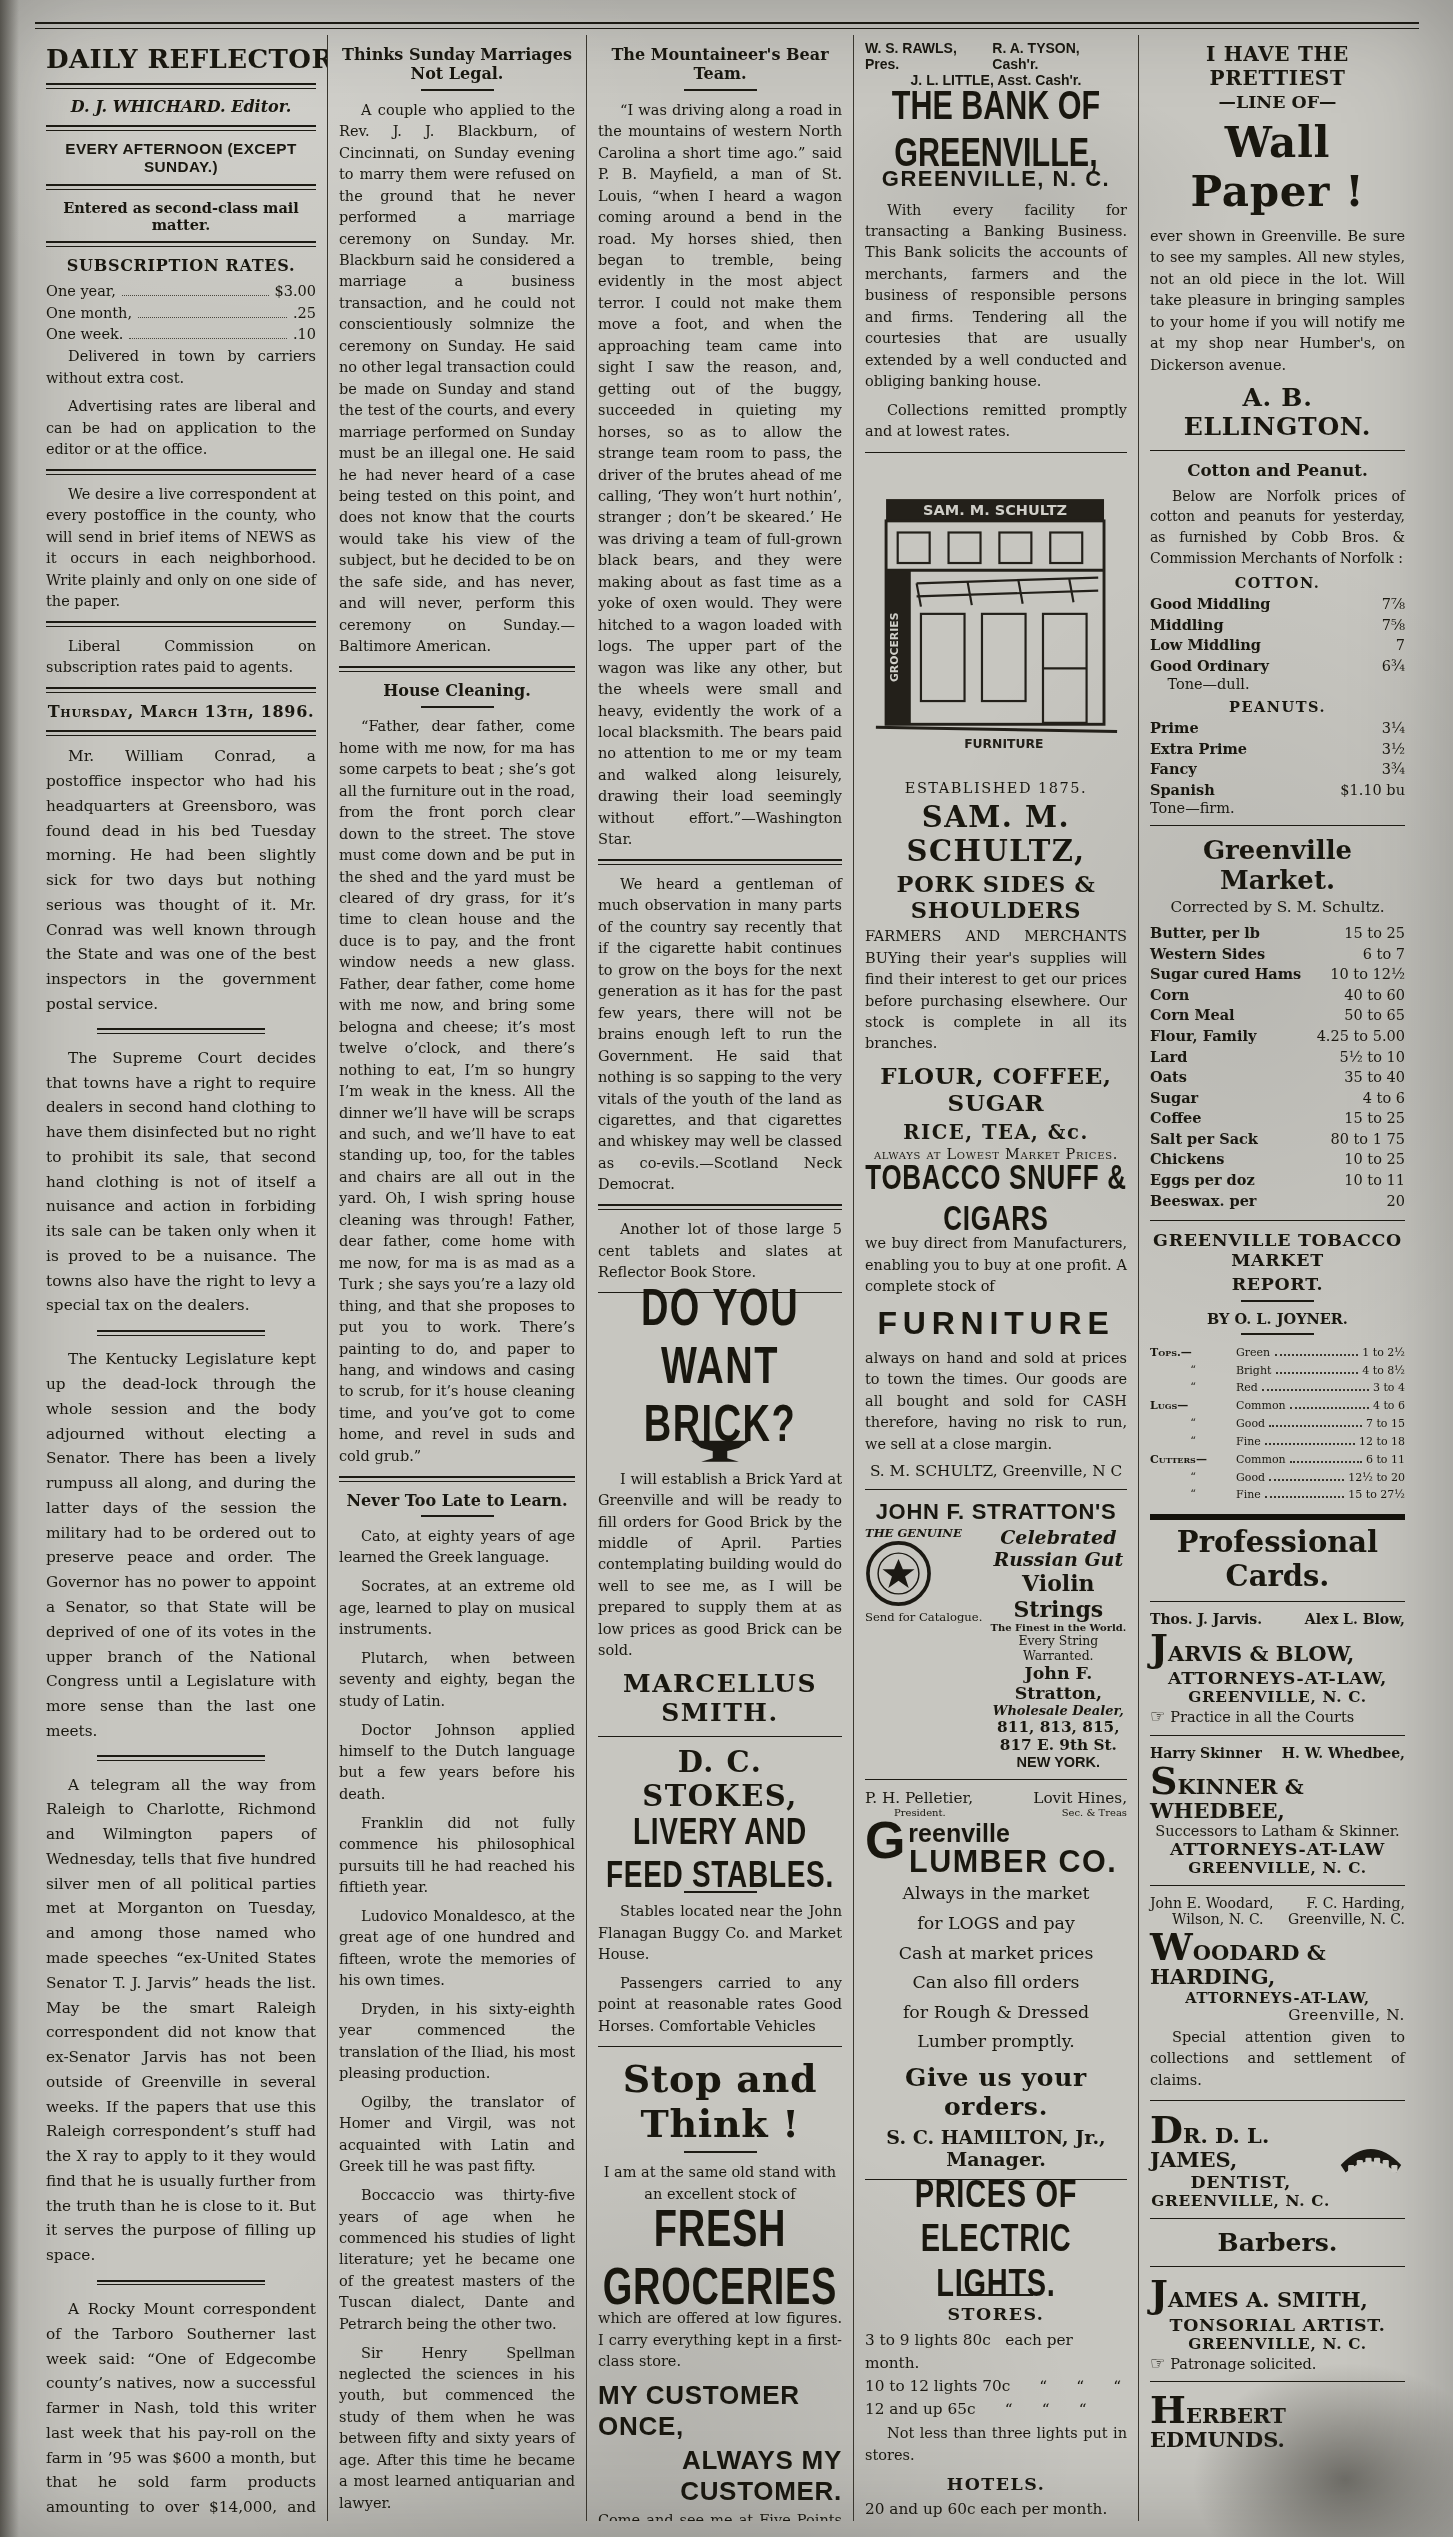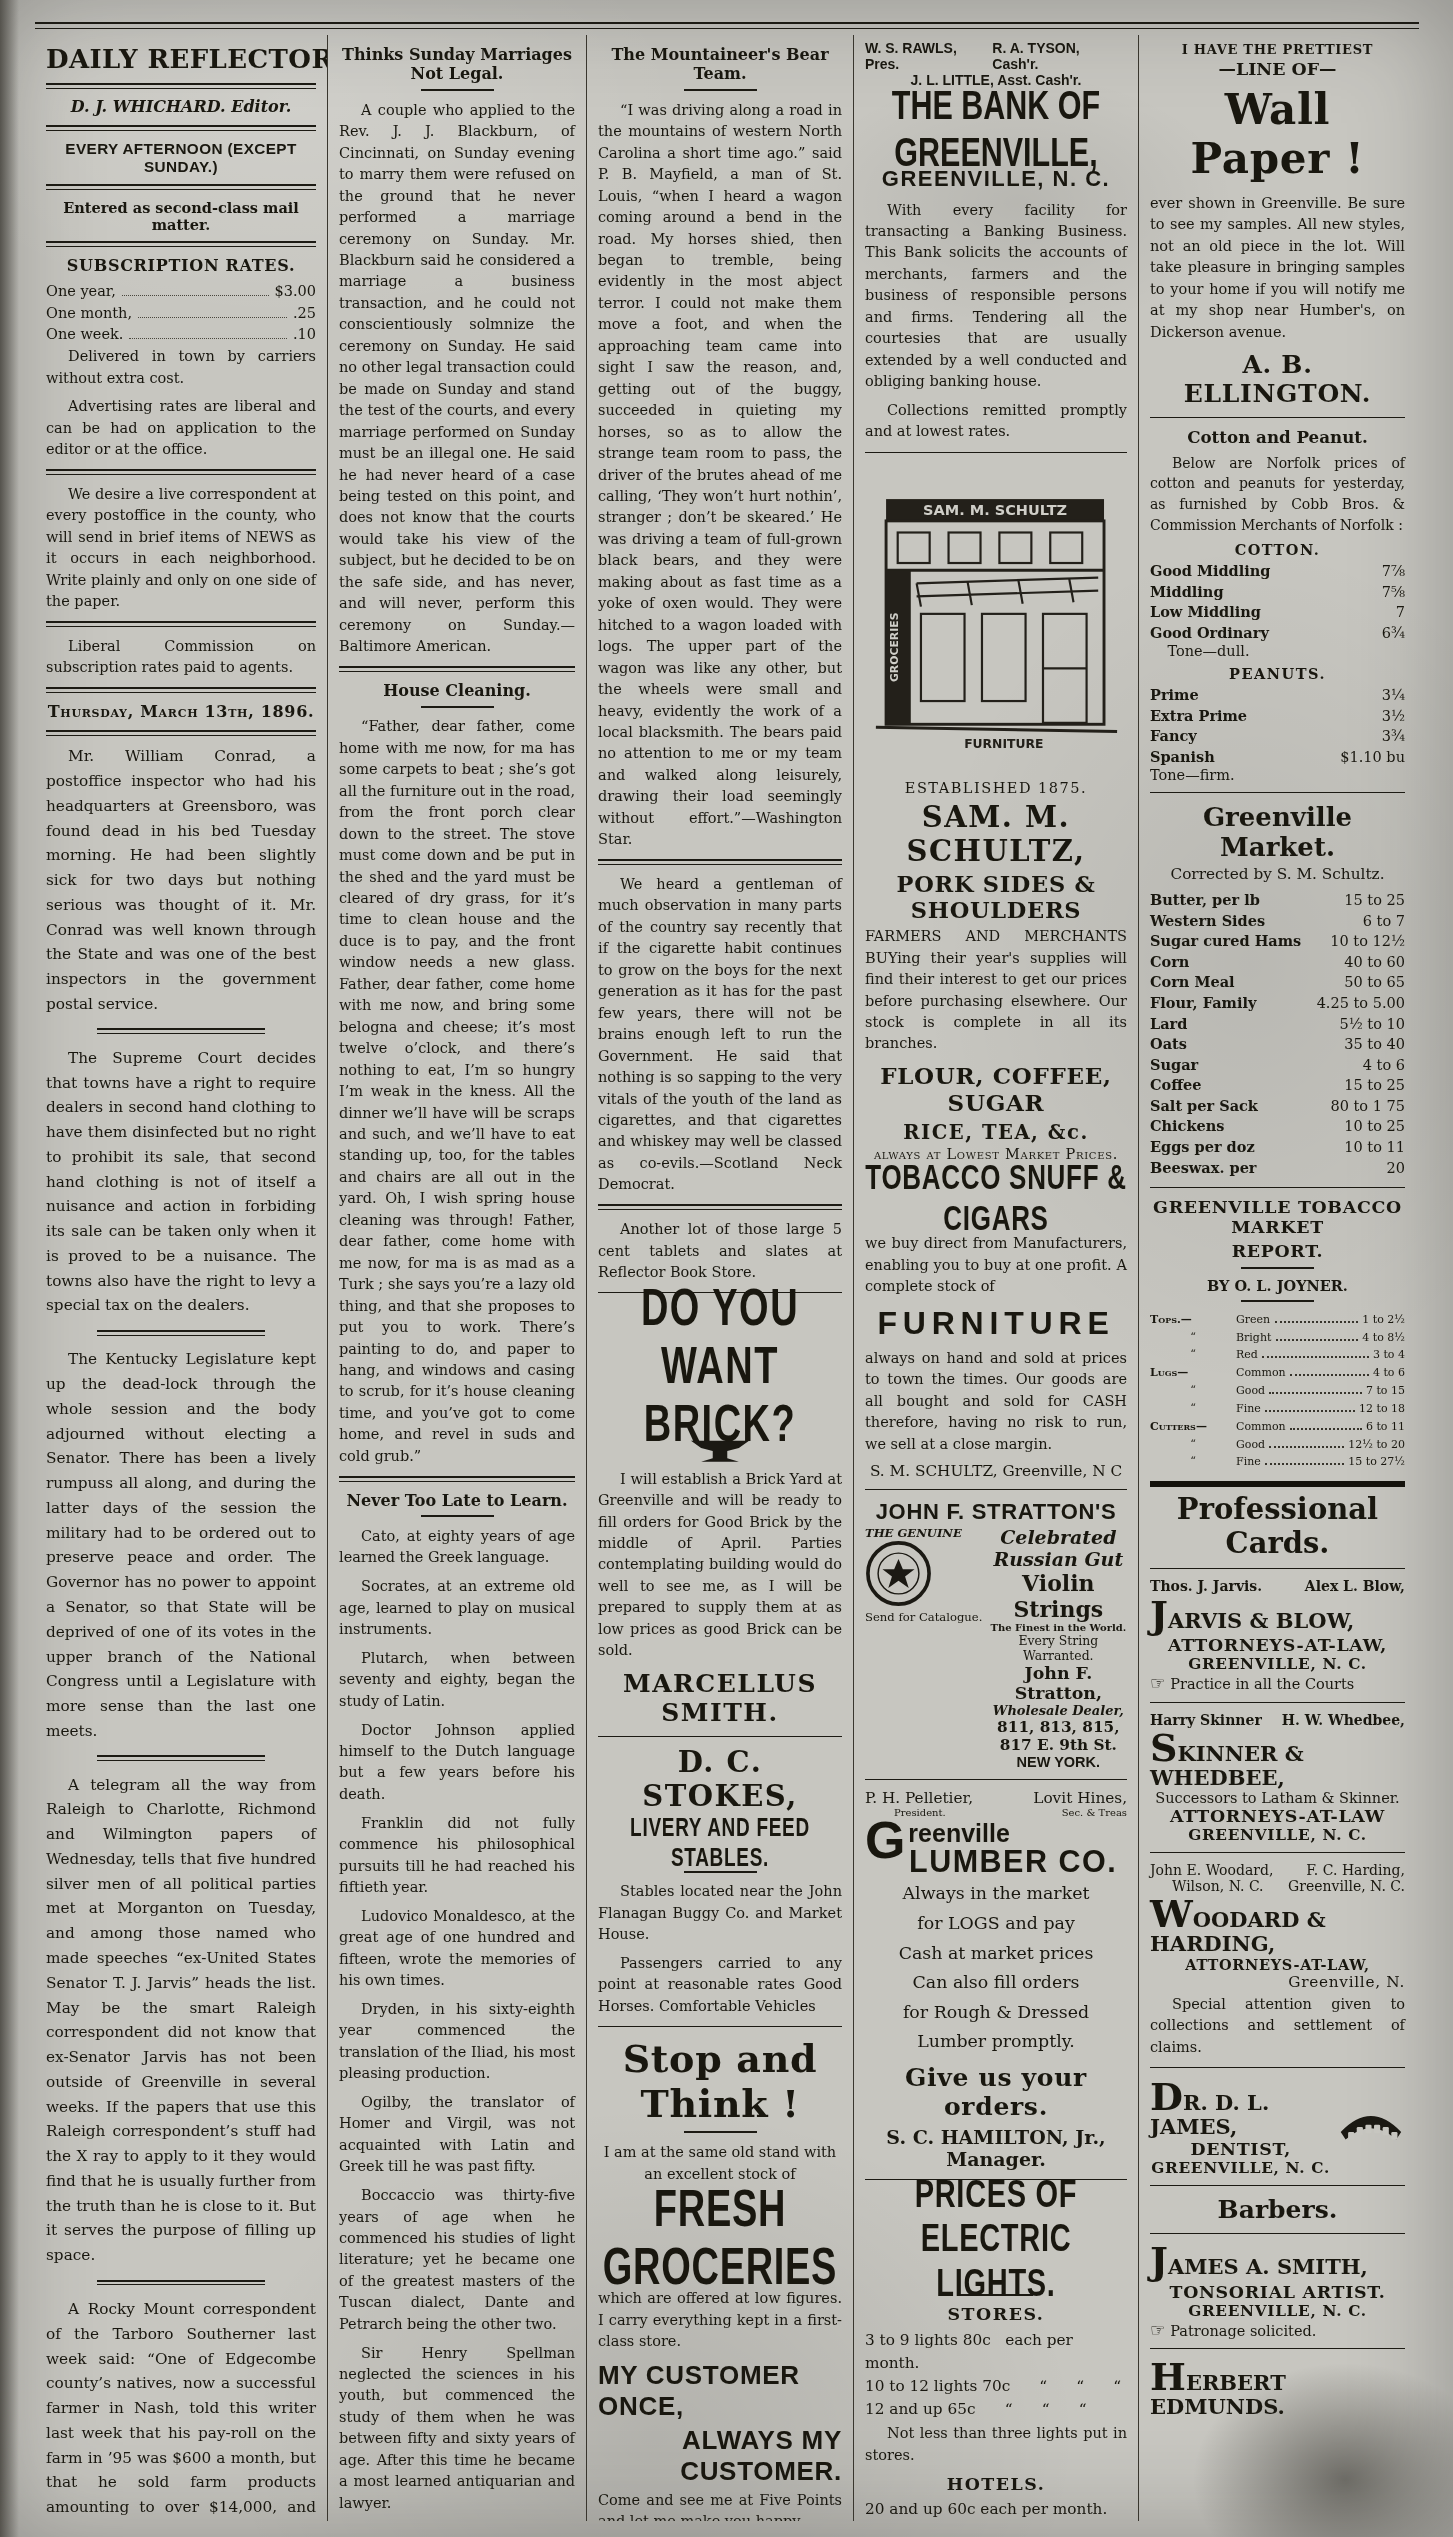--- a/index.html
+++ b/index.html
@@ -48,21 +48,21 @@
   .lead p{font-size:15.3px;line-height:1.62;}
 
   .story-head{font-weight:bold;text-align:center;font-size:16px;margin:5.8px 0 0;}
 
   
   .disp{display:block;text-align:center;font-weight:bold;}
   .cond{font-family:"Liberation Sans","DejaVu Sans",sans-serif;}
   .stretch{display:inline-block;transform:scaleY(1.35);transform-origin:center;}
   .brick-head{font-size:38px;letter-spacing:1.5px;margin:7.3px 0 4.4px;}
   .stokes-name{font-size:29px;letter-spacing:1.5px;margin:5.8px 0;}
-  .stokes-livery{font-size:19px;letter-spacing:0.7px;margin:7.3px 0 4.4px;}
+  .stokes-livery{font-size:28px;letter-spacing:0.7px;margin:7.3px 0 4.4px;}
   .grocery-head{font-size:38px;letter-spacing:0.7px;margin:8.7px 0 2.9px;font-family:"DejaVu Serif",serif;}
   .fresh{font-size:38px;letter-spacing:0.7px;margin:10.2px 0 7.3px;text-decoration:underline;}
   .slogan{font-size:26px;letter-spacing:0.7px;margin:2.9px 0;}
   .sig-line{font-size:25px;font-weight:bold;text-align:center;letter-spacing:1.5px;margin:5.8px 0;}
 
   
   .officers{display:flex;justify-content:space-between;font-family:"Liberation Sans","DejaVu Sans",sans-serif;font-weight:bold;font-size:14px;}
   .officers2{text-align:center;font-family:"Liberation Sans","DejaVu Sans",sans-serif;font-weight:bold;font-size:14px;margin-bottom:5.8px;}
   .bank-name{font-size:30.5px;margin:5.8px 0 1.5px;}
   .bank-city{font-size:22px;letter-spacing:1.5px;margin:2.9px 0 7.3px;}
@@ -82,21 +82,21 @@
   .lumber-line1::first-letter{font-size:52px;float:left;line-height:.7;padding-right:2.9px;}
   .lumber-line2{font-weight:bold;font-size:30.5px;font-family:"Liberation Sans","DejaVu Sans",sans-serif;padding-left:44px;letter-spacing:1.5px;}
   .lumber-body{font-size:17.4px;line-height:1.7;text-align:center;text-indent:0;}
   .orders{font-size:25px;font-weight:bold;letter-spacing:0.7px;margin:5.8px 0;text-align:center;}
   .manager{font-size:19px;font-weight:bold;text-align:center;margin:2.9px 0 7.3px;}
   .lights-head{font-size:29px;letter-spacing:0.7px;margin:8.7px 0 2.9px;}
   .lights-sub{text-align:center;font-weight:bold;font-size:17.4px;letter-spacing:1.5px;margin:7.3px 0 4.4px;}
   .light-row{font-size:15.3px;line-height:1.5;}
 
   
-  .wp-line1{font-weight:bold;font-size:13px;text-align:center;letter-spacing:0.7px;margin-top:2.9px;}
+  .wp-line1{font-weight:bold;font-size:20px;text-align:center;letter-spacing:0.7px;margin-top:2.9px;}
   .wp-line2{font-weight:bold;font-size:17.4px;text-align:center;margin:1.5px 0 5.8px;}
   .wallpaper{font-size:42px;letter-spacing:0.7px;margin:4.4px 0 10.2px;}
   .ellington{font-size:25px;font-weight:bold;text-align:center;letter-spacing:0.7px;margin:7.3px 0;}
   .cp-head{text-align:center;font-weight:bold;font-size:16.7px;margin:5.8px 0;}
   .cp-sub{text-align:center;font-weight:bold;font-size:14.5px;letter-spacing:1.5px;font-variant:small-caps;margin:5.8px 0 2.9px;}
   .mrow{display:flex;justify-content:space-between;font-size:14.5px;line-height:1.42;}
   .mrow .lbl{white-space:nowrap;font-weight:bold;}
   .mkt-head{font-size:26px;margin:5.8px 0 2.9px;}
   .mkt-sub{text-align:center;font-size:15.3px;margin:1.5px 0 7.3px;}
   .tob-head{text-align:center;font-weight:bold;font-size:17.4px;letter-spacing:0.7px;margin:4.4px 0 0;}

